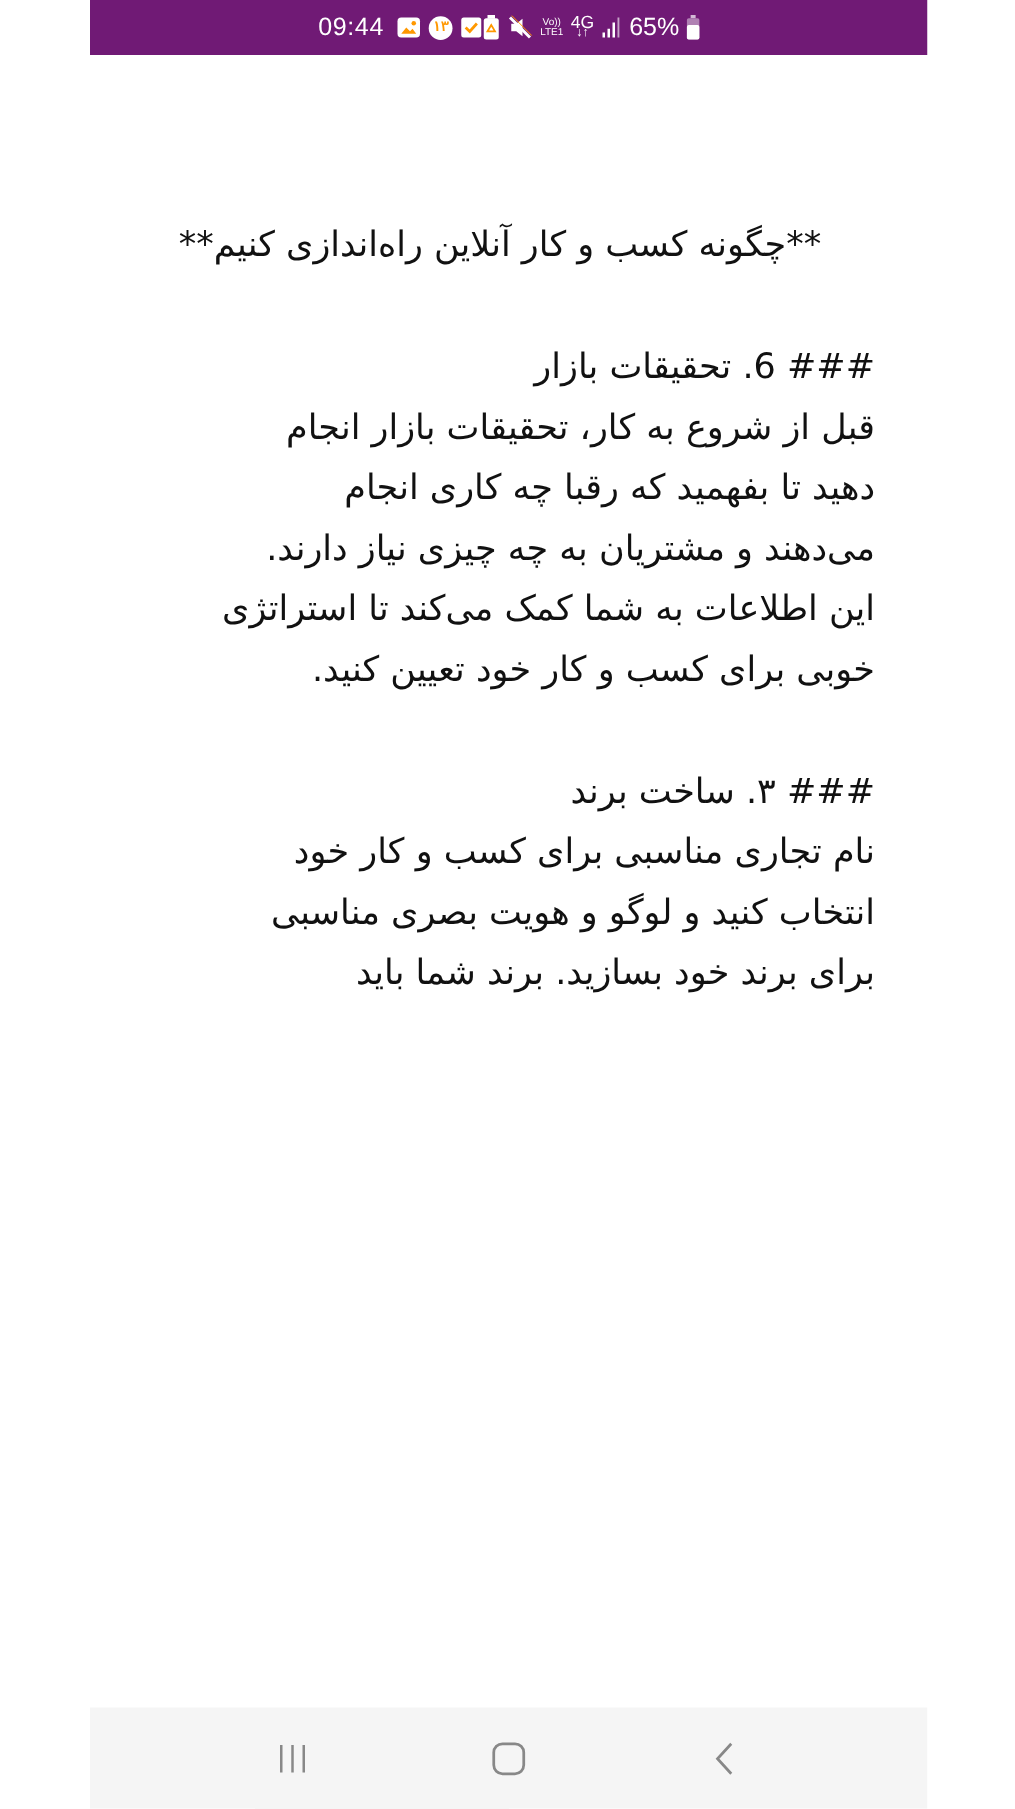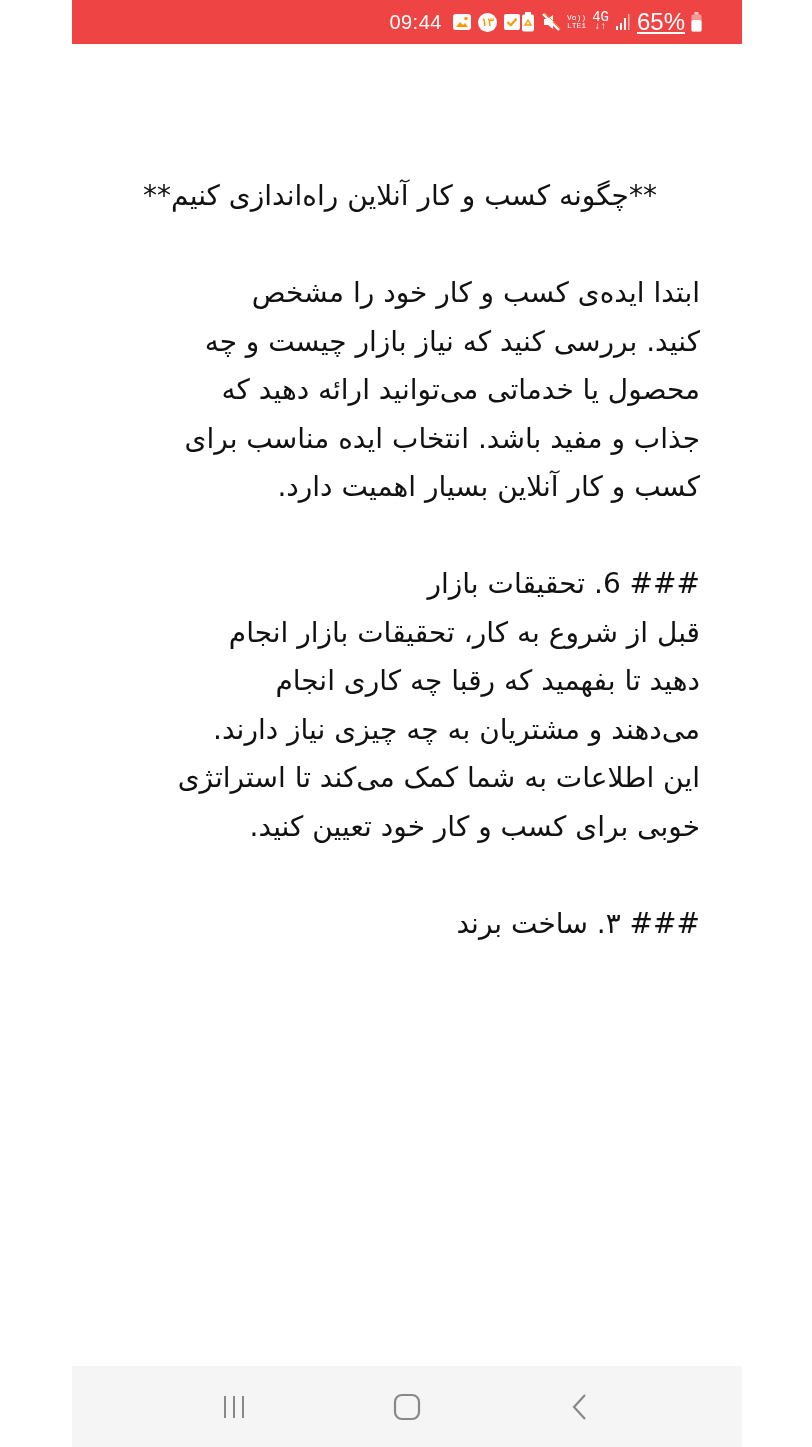--- a/index.html
+++ b/index.html
@@ -17,26 +17,26 @@
       width: 670px;
       height: 1447px;
       background: #ffffff;
       overflow: hidden;
     }
     .status-bar {
       position: absolute;
       left: 0; top: 0;
       width: 670px;
       height: 44px;
-      background: #ef4444;
+      background: #701a75;
       color: #fff;
       font-family: "Liberation Sans", sans-serif;
       display: flex;
       align-items: center;
-      justify-content: flex-end;
+      justify-content: center;
       box-sizing: border-box;
       padding: 0 40px 0 41px;
     }
     .status-left, .status-right {
       display: flex;
       align-items: center;
       gap: 6px;
     }
     .clock {
       font-size: 20px;
@@ -54,25 +54,24 @@
       background: #fff;
       color: #ff9800;
       font-size: 11px;
       font-weight: bold;
       font-family: Liberation Mono, monospace;
     }
     .net-text {
       font-size: 8px;
       line-height: 8px;
       text-align: center;
-      font-family: Liberation Mono, monospace;
+      font-family: Liberation Sans, sans-serif;
     }
     .battery-pct {
-      font-size: 24px;
-      text-decoration: underline;
+      font-size: 20px;
     }
     .content {
       position: absolute;
       left: 0;
       top: 44px;
       width: 670px;
       height: 1322px;
       overflow: hidden;
     }
     .article {
@@ -184,38 +183,36 @@
           </svg>
       </span>
     </div>
   </div>
 
   <div class="content">
     <div class="article">
       <p class="title">**چگونه کسب و کار آنلاین راه‌اندازی کنیم**</p>
 
       <div class="section">
-        <p style="margin:0">ابتدا ایده‌ی کسب و کار خود را مشخص
-کنید. بررسی کنید که نیاز بازار چیست و چه
-محصول یا خدماتی می‌توانید ارائه دهید که
-جذاب و مفید باشد. انتخاب ایده مناسب برای
-کسب و کار آنلاین بسیار اهمیت دارد.</p>
       </div>
 
       <div class="section">
         <p style="margin:0">### 6. تحقیقات بازار</p>
         <p style="margin:0">قبل از شروع به کار، تحقیقات بازار انجام
 دهید تا بفهمید که رقبا چه کاری انجام
 می‌دهند و مشتریان به چه چیزی نیاز دارند.
 این اطلاعات به شما کمک می‌کند تا استراتژی
 خوبی برای کسب و کار خود تعیین کنید.</p>
       </div>
 
       <div class="section">
         <p style="margin:0">### ۳. ساخت برند</p>
+        <p style="margin:0">نام تجاری مناسبی برای کسب و کار خود
+انتخاب کنید و لوگو و هویت بصری مناسبی
+برای برند خود بسازید. برند شما باید</p>
       </div>
     </div>
   </div>
 
   <div class="nav-bar">
     <div class="nav-btn">
       <svg width="30" height="30" viewBox="0 0 30 30">
           <line x1="6" y1="4" x2="6" y2="26" stroke="#888" stroke-width="2"></line>
           <line x1="15" y1="4" x2="15" y2="26" stroke="#888" stroke-width="2"></line>
           <line x1="24" y1="4" x2="24" y2="26" stroke="#888" stroke-width="2"></line>

